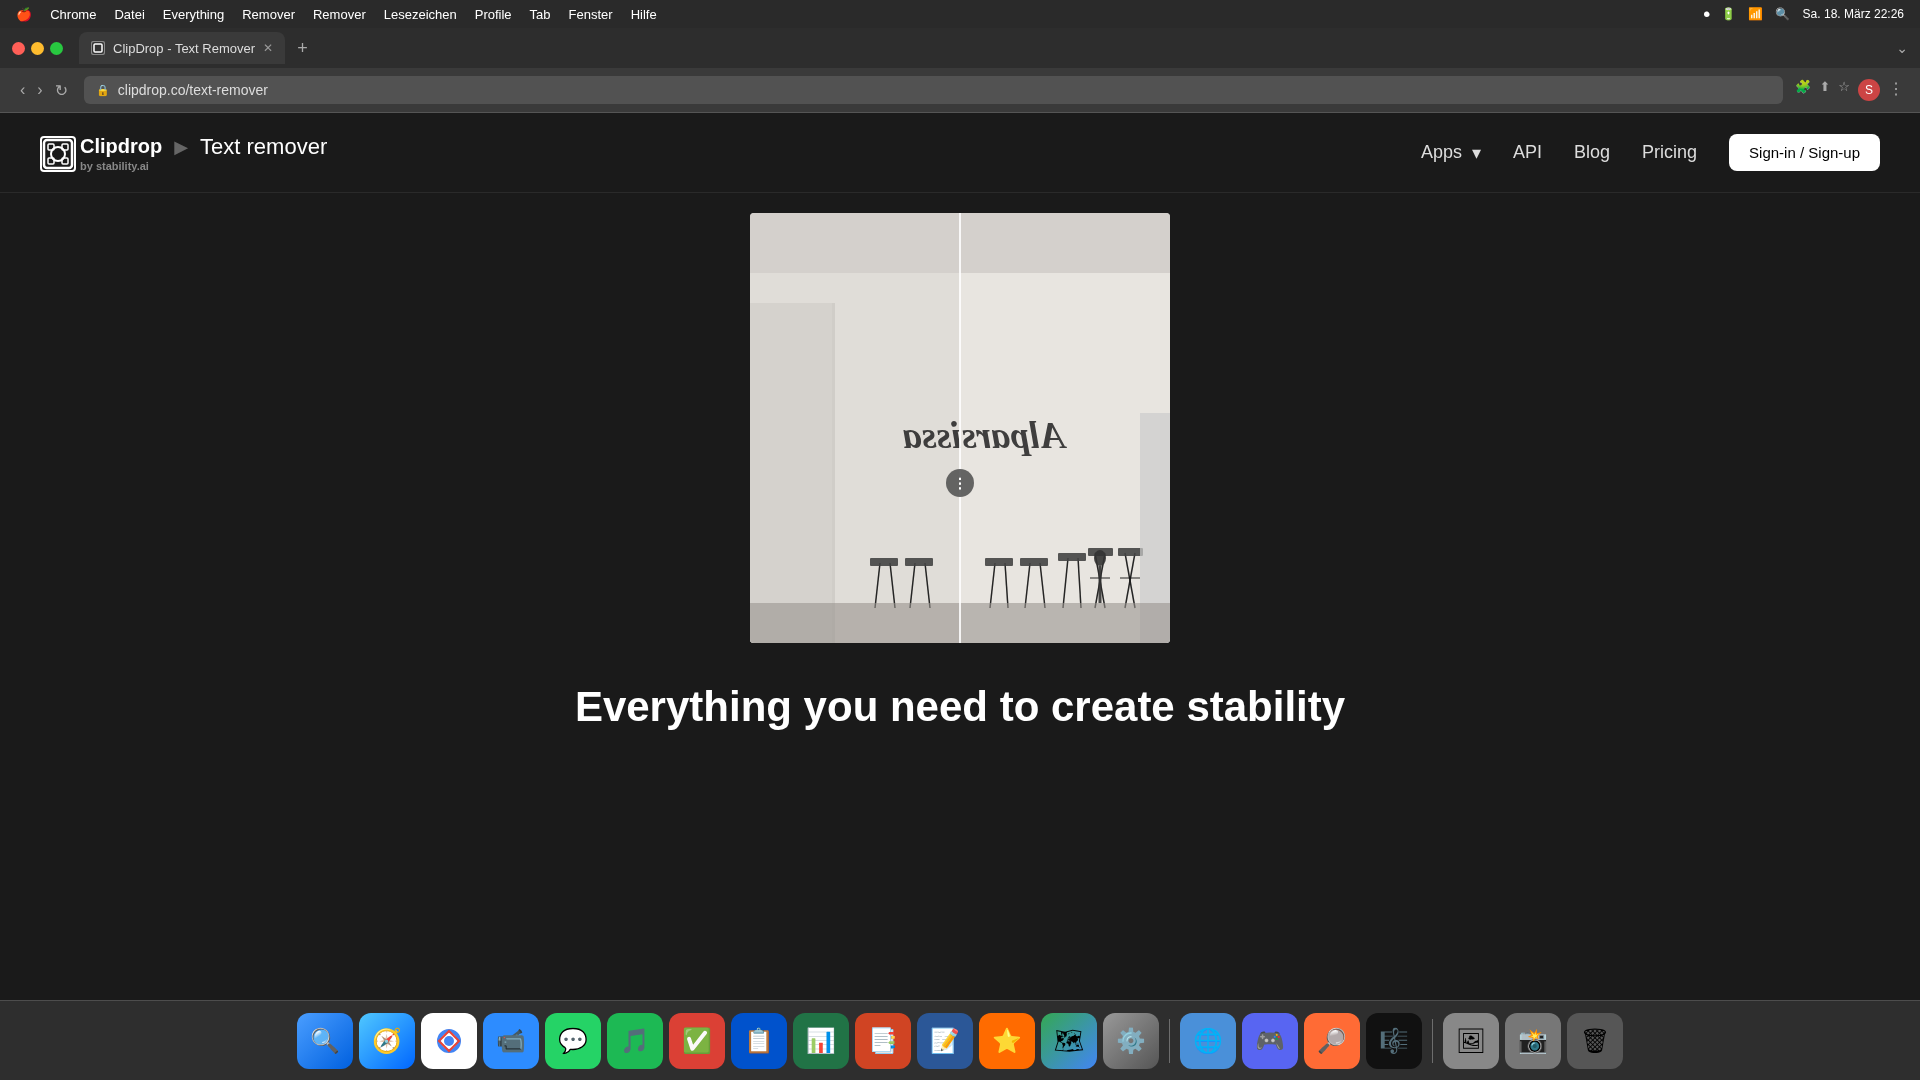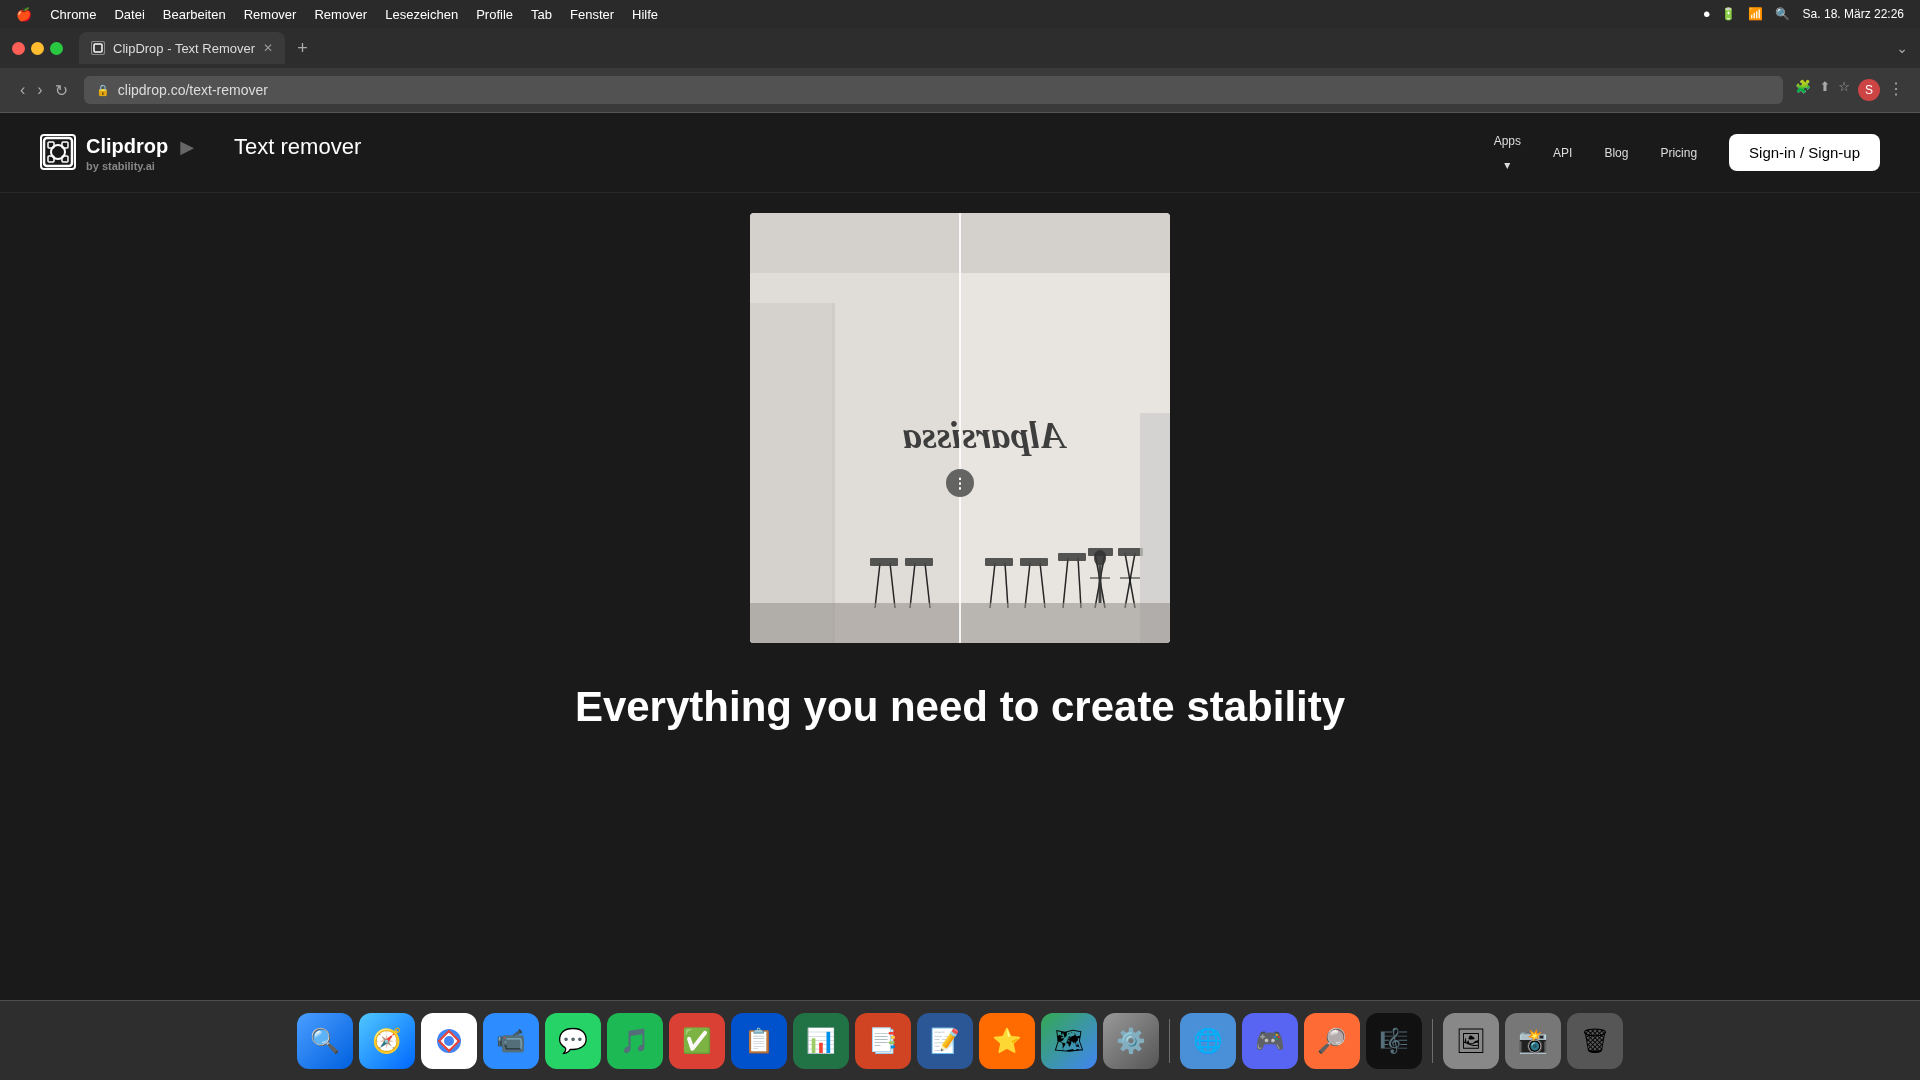--- a/index.html
+++ b/index.html
@@ -92,22 +92,22 @@
       background: #1a1a1a;
       height: 80px;
       display: flex;
       align-items: center;
       padding: 0 40px;
       border-bottom: 1px solid #2a2a2a;
       position: relative;
     }
     .logo-area {
       display: flex;
-      align-items: flex-start;
-      gap: 10px;
+      align-items: flex-end;
+      gap: 4px;
     }
     .logo-icon {
       width: 36px;
       height: 36px;
       border: 2.5px solid #fff;
       border-radius: 4px;
       display: flex;
       align-items: center;
       justify-content: center;
       position: relative;
@@ -116,37 +116,36 @@
       content: '';
       position: absolute;
       width: 12px;
       height: 12px;
       border: 2px solid #fff;
       border-radius: 50%;
     }
     .logo-text { color: #fff; font-size: 20px; font-weight: 600; }
     .logo-sub { color: #888; font-size: 11px; font-weight: bold; }
     .breadcrumb-sep { color: #666; font-size: 18px; margin: 0 6px; }
-    .page-title-text { color: #fff; font-size: 22px; font-weight: 500; margin-left: 28px; }
+    .page-title-text { color: #fff; font-size: 22px; font-weight: 500; }
 
     .site-nav {
       margin-left: auto;
       display: flex;
       align-items: center;
       gap: 32px;
     }
     .nav-link {
       color: #ddd;
       text-decoration: none;
-      font-size: 12px;
+      font-size: 18px;
       cursor: pointer;
       display: flex;
       align-items: center;
       gap: 10px;
-      flex-direction: column;
     }
     .sign-in-btn {
       background: #fff;
       color: #000;
       border: none;
       border-radius: 8px;
       padding: 10px 20px;
       font-size: 15px;
       font-weight: 500;
       cursor: pointer;
@@ -211,21 +210,21 @@
     }
   </style>
 </head>
 <body>
 
 <div class="macos-bar">
   <div class="macos-bar-left">
     <span>🍎</span>
     <span>Chrome</span>
     <span>Datei</span>
-    <span>Bearbeiten</span>
+    <span>Everything</span>
     <span>Remover</span>
     <span>Remover</span>
     <span>Lesezeichen</span>
     <span>Profile</span>
     <span>Tab</span>
     <span>Fenster</span>
     <span>Hilfe</span>
   </div>
   <div class="macos-bar-right">
     <span>⏺</span>

